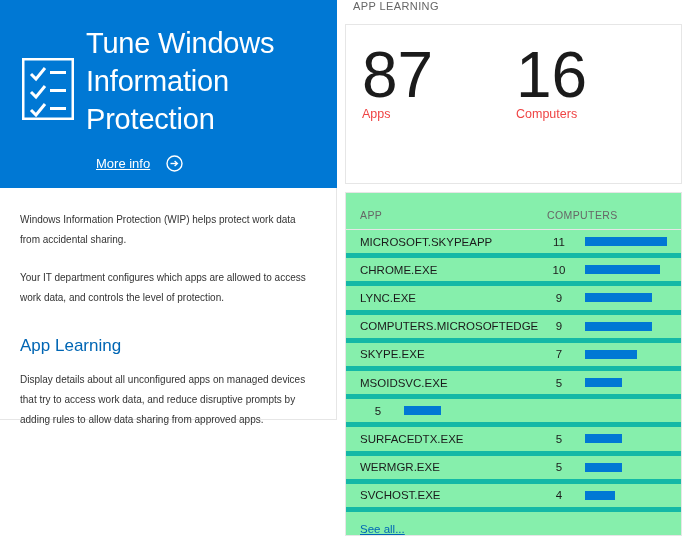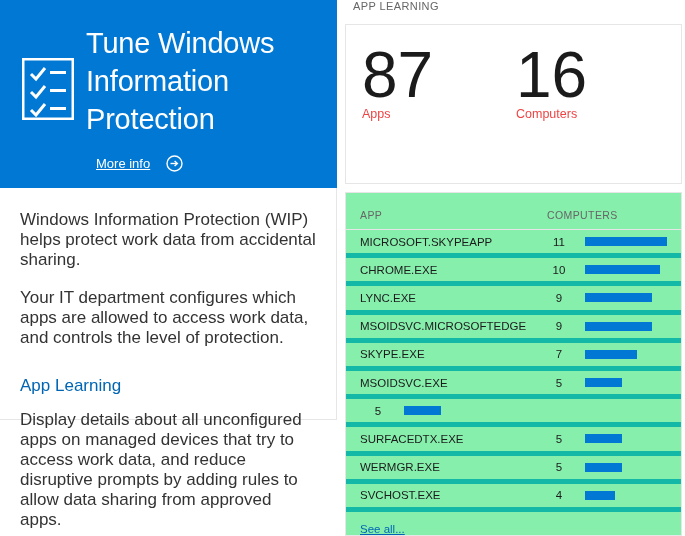--- a/index.html
+++ b/index.html
@@ -83,21 +83,21 @@
 
   .left-body {
     position: absolute;
     left: 0;
     top: 188px;
     width: 337px;
     padding: 22px 20px 0 20px;
     box-sizing: border-box;
   }
   .para {
-    font-size: 17px;
+    font-size: 10px;
     line-height: 20px;
     color: #333333;
     margin: 0 0 18px 0;
   }
   .section-heading {
     font-size: 17px;
     font-weight: 400;
     color: #0066b4;
     margin: 28px 0 14px 0;
   }
@@ -294,21 +294,21 @@
             </div>
           </div>
           <div class="row">
             <div class="app-name">LYNC.EXE</div>
             <div class="count-col">9</div>
             <div class="bar-track">
               <div class="bar-fill" style="width: 67.0909px; background: rgb(0, 120, 212);"></div>
             </div>
           </div>
           <div class="row">
-            <div class="app-name">MSOIDSVC.MICROSOFTEDGE</div>
+            <div class="app-name">COMPUTERS.MICROSOFTEDGE</div>
             <div class="count-col">9</div>
             <div class="bar-track">
               <div class="bar-fill" style="width: 67.0909px; background: rgb(0, 120, 212);"></div>
             </div>
           </div>
           <div class="row">
             <div class="app-name">SKYPE.EXE</div>
             <div class="count-col">7</div>
             <div class="bar-track">
               <div class="bar-fill" style="width: 52.1818px; background: rgb(0, 120, 212);"></div>

